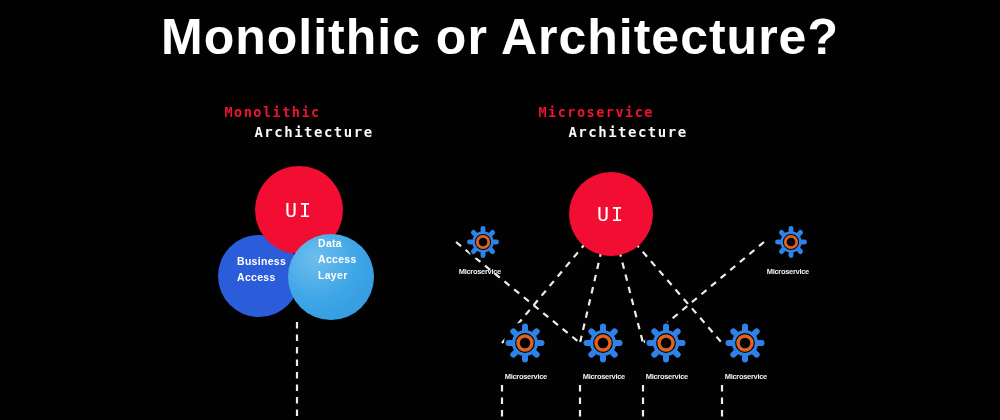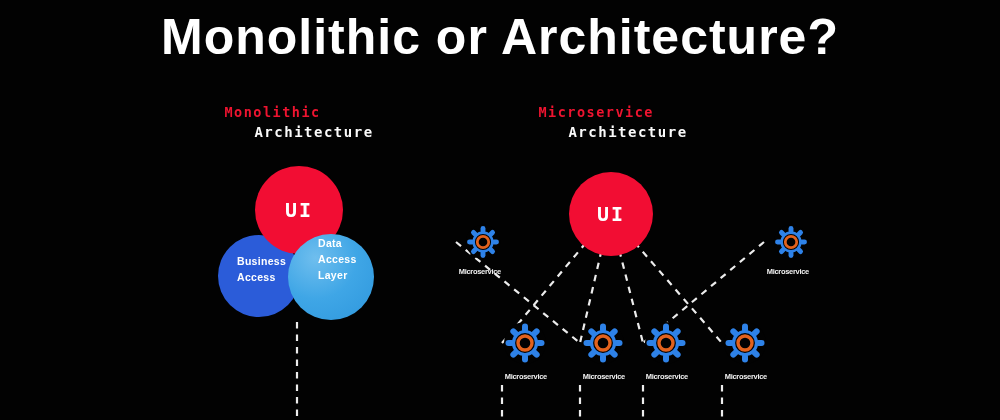--- a/index.html
+++ b/index.html
@@ -24,21 +24,21 @@
   
   .connectors{position:absolute;left:0;top:0;z-index:1;}
 
   
   .circle{position:absolute;border-radius:50%;}
   .c-red-left{left:255px;top:166px;width:88px;height:88px;background:#f20d33;z-index:3;
     display:flex;align-items:center;justify-content:center;}
   .c-bl{left:218px;top:235px;width:82px;height:82px;background:#2b5cd9;z-index:2;}
   .c-dal{left:288px;top:234px;width:86px;height:86px;z-index:4;
     background:radial-gradient(circle at 32% 28%, #6fbeee 0%, #3fa6e6 48%, #2e97dd 100%);}
-  .ui-text{color:#ffffff;font-family:"DejaVu Sans Mono",monospace;font-weight:bold;
+  .ui-text{color:#ffffff;font-family:"DejaVu Sans Mono",monospace;font-weight:normal;
     font-size:20px;letter-spacing:2px;text-align:center;}
   .circle-label{position:absolute;z-index:5;color:#ffffff;font-weight:bold;
     font-size:10.5px;line-height:1.5;letter-spacing:0.3px;white-space:pre-line;
     font-family:"Liberation Sans",sans-serif;}
   #bl-label{left:237px;top:254px;}
   #dal-label{left:318px;top:236px;}
 
   
   .c-red-right{left:569px;top:172px;width:84px;height:84px;background:#f20d33;z-index:3;
     display:flex;align-items:center;justify-content:center;}

